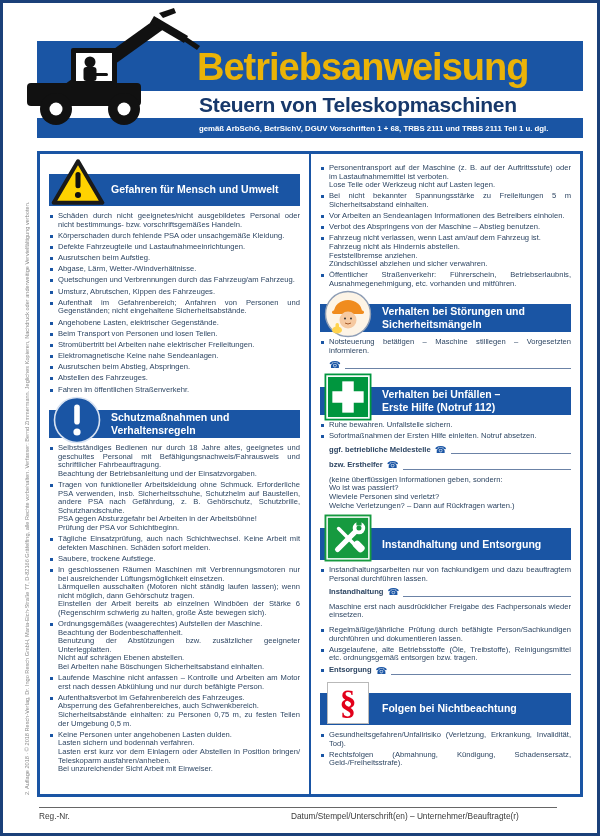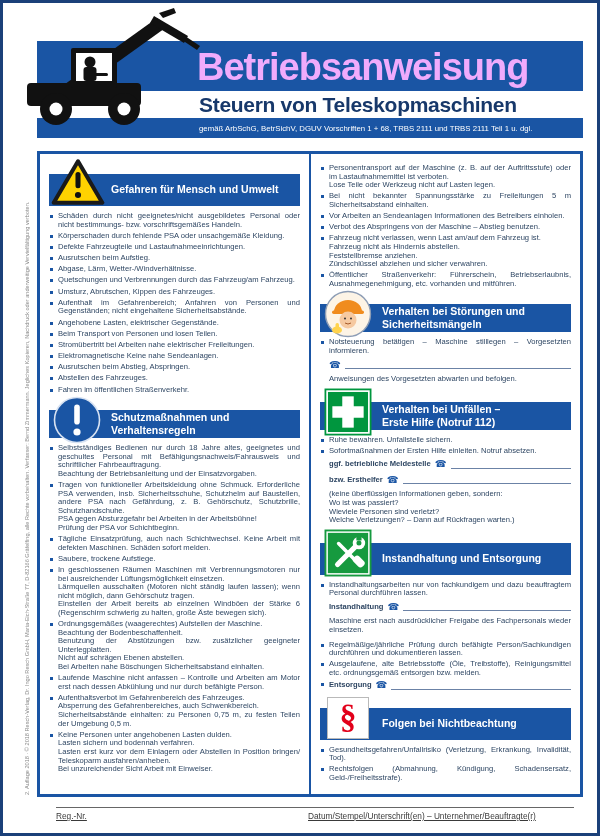--- a/index.html
+++ b/index.html
@@ -1,26 +1,26 @@
 <!DOCTYPE html>
 <html lang="de"><head>
 <meta charset="utf-8">
 <style>
   html,body{margin:0;padding:0;background:#e8e8e8;}
   .page{position:relative;width:600px;height:836px;background:#fff;border:3px solid #1b4079;
         box-sizing:border-box;overflow:hidden;font-family:"Liberation Sans",sans-serif;}
 
   
   .header-band{position:absolute;left:34px;top:38px;width:546px;height:97px;background:#1a55a4;z-index:1;}
-  .doc-title{height:50px;line-height:53px;color:#f0abfc;font-weight:bold;font-size:38px;
+  .doc-title{height:50px;line-height:53px;color:#eab308;font-weight:bold;font-size:38px;
              letter-spacing:-1px;padding-left:160px;white-space:nowrap;}
   .subtitle-strip{height:27px;background:#fff;display:flex;align-items:center;padding-left:162px;}
   .doc-subtitle{color:#17386a;font-weight:bold;font-size:21px;letter-spacing:-0.3px;white-space:nowrap;}
   .legal-line{height:20px;display:flex;align-items:center;padding-left:162px;color:#fff;
-              font-weight:normal;font-size:7.8px;white-space:nowrap;}
+              font-weight:bold;font-size:7.8px;white-space:nowrap;}
   .machine{position:absolute;left:8px;top:2px;width:190px;height:126px;z-index:3;}
 
   
   .content{position:absolute;left:34px;top:148px;width:546px;height:646px;border:3px solid #1a55a4;
            box-sizing:border-box;display:flex;background:#fff;z-index:2;}
   .col{width:269px;box-sizing:border-box;padding:2px 9px 2px 9px;font-size:7.6px;color:#2e4663;line-height:1.13;}
   .divider{width:2px;background:#1a55a4;}
 
   section{position:relative;}
   .bar{position:relative;background:#1a55a4;color:#fff;font-weight:bold;font-size:10.5px;line-height:1.25;
@@ -43,22 +43,22 @@
 
   .phone-row{display:flex;align-items:flex-end;margin:2px 0 6px 9px;}
   .prefix{margin-right:4px;white-space:nowrap;font-weight:bold;}
   .phone-glyph{color:#1a55a4;margin-right:4px;font-size:9.5px;line-height:1;}
   .fill-line{flex:1;border-bottom:1px solid #6b82a6;height:8px;}
   .plain{margin:0 0 5px 9px;white-space:pre-line;text-align:justify;}
 
   .mt8{margin-top:8px;} .mt16{margin-top:16px;} .mt18{margin-top:18px;}
 
   
-  .footer{position:absolute;left:25px;top:804px;width:546px;display:flex;justify-content:flex-end;
-          font-size:8.3px;color:#3a3a3a;z-index:2;text-decoration:underline;}
+  .footer{position:absolute;left:36px;top:804px;width:546px;display:flex;justify-content:flex-start;
+          font-size:8.3px;color:#3a3a3a;z-index:2;}
   .f-block{border-top:1px solid #666;padding-top:3px;}
   .f-left{width:252px;}
   .f-right{width:266px;}
 
   .copyright{position:absolute;left:21px;top:792px;width:486px;transform:rotate(-90deg);
              transform-origin:0 0;font-size:5.6px;color:#8a8a8a;white-space:nowrap;z-index:2;}
 </style>
 </head>
 <body>
 
@@ -200,21 +200,20 @@
           <span class="bar-title">Verhalten bei Störungen und
 Sicherheitsmängeln</span>
         </div>
         <ul>
           <li>Notsteuerung betätigen – Maschine stilllegen – Vorgesetzten informieren.</li>
         </ul>
         <div class="phone-row">
           <span class="phone-glyph">☎</span>
           <span class="fill-line"></span>
         </div>
-        <div class="plain">Anweisungen des Vorgesetzten abwarten und befolgen.</div>
       </section>
 
       <section>
         <div class="bar bar-2line mt18">
           <span class="icon-wrap">
             <svg viewBox="0 0 46 46">
               <rect x="0.5" y="0.5" width="45" height="45" fill="#00963e"></rect>
               <rect x="3" y="3" width="40" height="40" fill="none" stroke="#fff" stroke-width="1.6"></rect>
               <rect x="17.5" y="8" width="11" height="30" fill="#fff"></rect>
               <rect x="8" y="17.5" width="30" height="11" fill="#fff"></rect>
@@ -263,21 +262,21 @@
           <li>Instandhaltungsarbeiten nur von fachkundigem und dazu beauftragtem Personal durchführen lassen.</li>
         </ul>
         <div class="phone-row">
           <span class="prefix">Instandhaltung</span>
           <span class="phone-glyph">☎</span>
           <span class="fill-line"></span>
         </div>
         <div class="plain">Maschine erst nach ausdrücklicher Freigabe des Fachpersonals wieder einsetzen.</div>
         <ul>
           <li>Regelmäßige/jährliche Prüfung durch befähigte Person/Sachkundigen durchführen und dokumentieren lassen.</li>
-          <li>Ausgelaufene, alte Betriebsstoffe (Öle, Treibstoffe), Reinigungsmittel etc. ordnungsgemäß entsorgen bzw. melden.</li>
+          <li>Ausgelaufene, alte Betriebsstoffe (Öle, Treibstoffe), Reinigungsmittel etc. ordnungsgemäß entsorgen bzw. tragen.</li>
           <li class="phone-li">
             <span class="prefix">Entsorgung</span>
             <span class="phone-glyph">☎</span>
             <span class="fill-line"></span>
           </li>
         </ul>
       </section>
 
       <section>
         <div class="bar bar-1line mt18">

